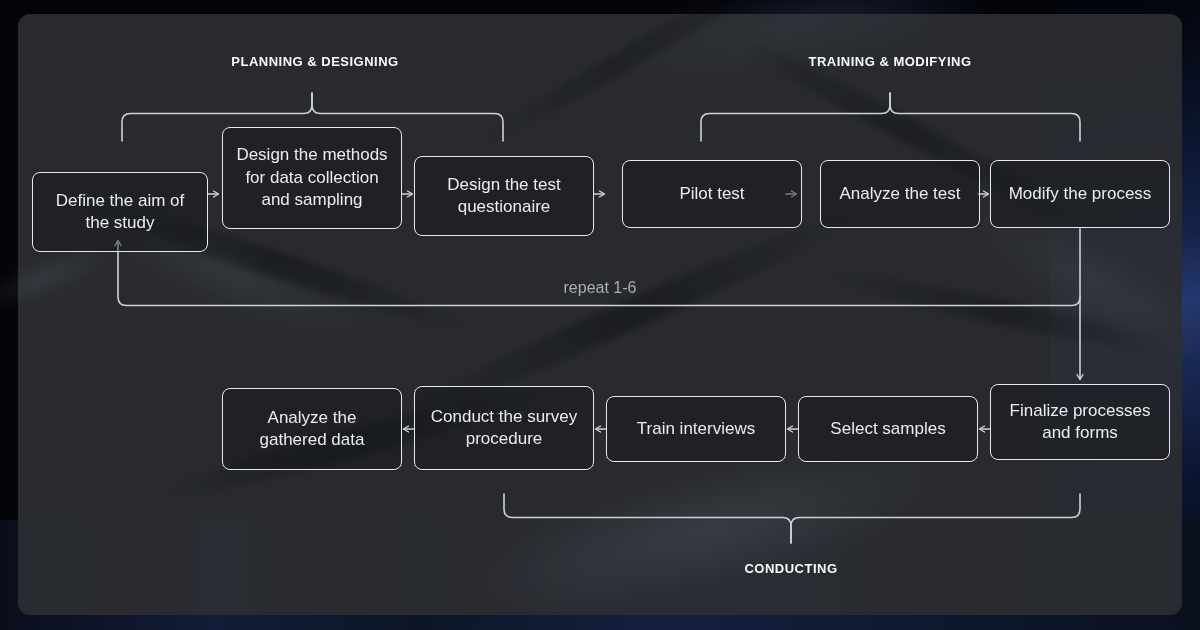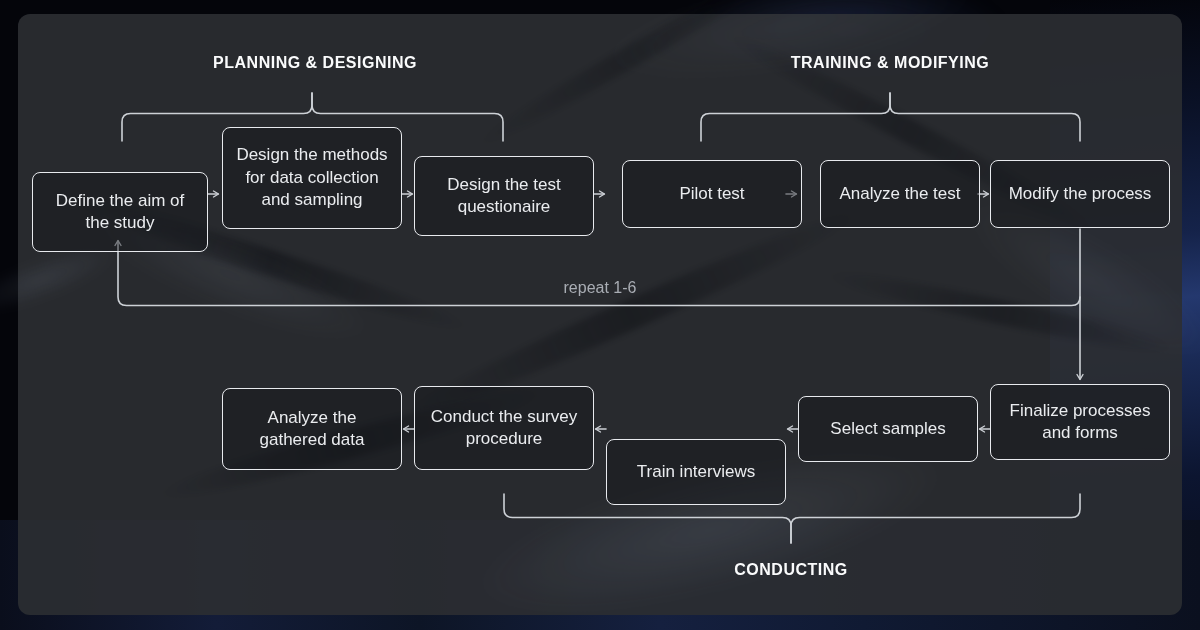--- a/index.html
+++ b/index.html
@@ -52,28 +52,28 @@
     color:#eaecef; font-size:17px; line-height:1.32; padding:6px 10px;
   }
   .b-top-0 { left:32px;  top:156px; width:176px; height:80px;margin-top:16px;  }
   .b-top-1 { left:222px; top:127px; width:180px; height:102px; }
   .b-top-2 { left:414px; top:156px; width:180px; height:80px;  }
   .b-top-3 { left:606px; top:160px; width:180px; height:68px;margin-left:16px;  }
   .b-top-4 { left:820px; top:160px; width:160px; height:68px;  }
   .b-top-5 { left:990px; top:160px; width:180px; height:68px;  }
   .b-bot-0 { left:990px; top:384px; width:180px; height:76px;  }
   .b-bot-1 { left:798px; top:396px; width:180px; height:66px;  }
-  .b-bot-2 { left:606px; top:396px; width:180px; height:66px;margin-top:43px;  }
+  .b-bot-2 { left:606px; top:396px; width:180px; height:66px;  }
   .b-bot-3 { left:414px; top:386px; width:180px; height:84px;  }
   .b-bot-4 { left:222px; top:388px; width:180px; height:82px;  }
   
   .phase-title {
     position:absolute; z-index:4; transform:translateX(-50%);
     width:420px; text-align:center;
-    color:#fafbfc; font-size:16px; font-weight:bold; letter-spacing:0.5px;
+    color:#fafbfc; font-size:13px; font-weight:bold; letter-spacing:0.5px;
     white-space:nowrap;
   }
   .pt-planning   { left:315px; top:54px;  }
   .pt-training   { left:890px; top:54px;  }
   .pt-conducting { left:791px; top:561px; }
   .repeat-label {
     position:absolute; z-index:4; transform:translateX(-50%);
     left:600px; top:279px;
     color:#a9adb4; font-size:16px; white-space:nowrap;
   }

